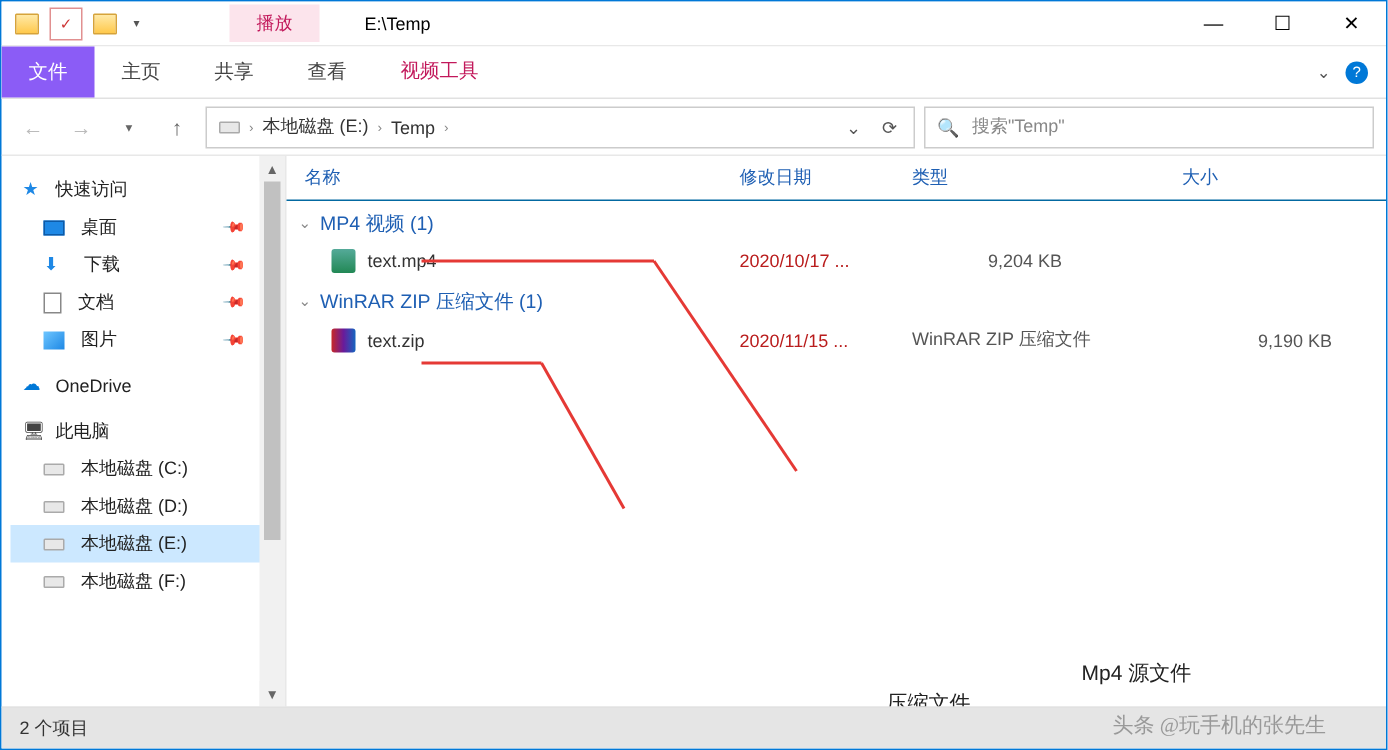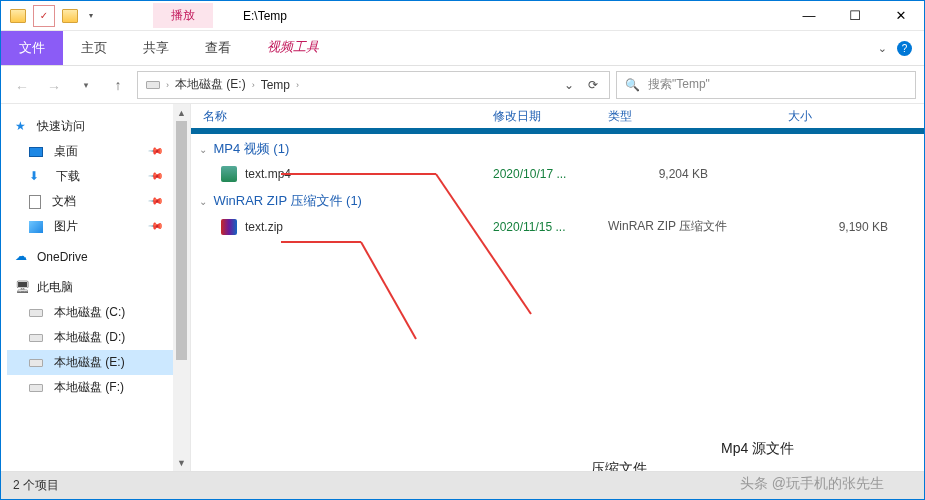--- a/index.html
+++ b/index.html
@@ -11,21 +11,21 @@
 .qat-drop { font-size: 8px; color: #555; padding: 0 4px; }
 .title-tabs { display: flex; margin-left: 50px; }
 .title-tab { padding: 4px 18px; font-size: 12px; color: #555; }
 .title-tab.pink { background: #fce4ec; color: #c2185b; }
 .title-text { margin-left: 30px; font-size: 12px; color: #000; }
 .win-controls { margin-left: auto; display: flex; }
 .win-btn { width: 46px; height: 30px; display: flex; align-items: center; justify-content: center; font-size: 13px; color: #000; }
 .ribbon-tabs { height: 35px; display: flex; align-items: stretch; background: #fff; border-bottom: 1px solid #e1e1e1; }
 .ribbon-tab { padding: 0 18px; font-size: 13px; display: flex; align-items: center; color: #444; }
 .ribbon-tab.file { background: #8b5cf6; color: #fff; }
-.ribbon-tab.video { color: #c2185b; border-bottom: 2px solid transparent; font-style: italic; }
+.ribbon-tab.video { color: #c2185b; border-bottom: 2px solid transparent; }
 .ribbon-right { margin-left: auto; display: flex; align-items: center; padding-right: 12px; gap: 10px; }
 .chev-down { font-size: 11px; color: #555; }
 .help-ic { width: 15px; height: 15px; border-radius: 50%; background: #0078d7; color: #fff; font-size: 10px; display: flex; align-items: center; justify-content: center; }
 .nav-row { height: 38px; display: flex; align-items: center; padding: 4px 8px; gap: 6px; border-bottom: 1px solid #e8e8e8; }
 .nav-btn { width: 26px; height: 26px; display: flex; align-items: center; justify-content: center; color: #666; font-size: 14px; }
 .nav-btn.disabled { color: #bbb; }
 .addr-bar { flex: 1; height: 28px; border: 1px solid #ccc; display: flex; align-items: center; padding: 0 4px; font-size: 12px; }
 .addr-seg { padding: 0 4px; color: #333; display: flex; align-items: center; gap: 2px; }
 .addr-chev { color: #888; font-size: 9px; padding: 0 2px; }
 .addr-end { margin-left: auto; display: flex; }
@@ -44,39 +44,39 @@
 .ic16 { width: 16px; height: 16px; display: inline-block; }
 .ic-star { color: #1e88e5; }
 .ic-desktop { background: #1e88e5; width:14px; height:10px; border:1px solid #0d5aa7;}
 .ic-download { color:#1e88e5; }
 .ic-doc { background:#fff; border:1px solid #888; width:12px; height:14px;}
 .ic-pic { background: linear-gradient(135deg,#6ec6ff,#1e88e5); width:14px;height:12px;}
 .ic-cloud { color:#0078d7; }
 .ic-pc { color:#444; }
 .ic-drive { background:#e8e8e8; border:1px solid #aaa; width:14px; height:8px; border-radius:1px;}
 .filelist { flex: 1; padding: 0; position: relative; }
-.col-headers { display: flex; height: 30px; align-items: center; font-size: 12px; color: #1e5fb3; padding-left: 12px; border-bottom: 6px solid #0369a1; }
+.col-headers { display: flex; height: 30px; align-items: center; font-size: 12px; color: #1e5fb3; padding-left: 12px; border-bottom: 1px solid #0369a1; }
 .col-name { width: 290px; }
 .col-date { width: 115px; }
 .col-type { width: 180px; }
 .col-size { width: 120px; }
 .group-hdr { display: flex; align-items: center; gap: 6px; padding: 6px 8px 4px 8px; font-size: 13px; color: #1e5fb3; }
 .group-chev { font-size: 10px; color: #888; }
 .file-row { display: flex; align-items: center; padding: 4px 0 4px 30px; font-size: 12px; color: #333; }
 .file-name { width: 272px; display: flex; align-items: center; gap: 8px; }
-.file-date { width: 115px; color: #15803d; }
+.file-date { width: 115px; color: #b91c1c; }
 .file-type { width: 180px; color: #555; }
 .file-size { width: 120px; color: #555; text-align: right; padding-right: 20px; }
 .ic-mp4 { width:16px; height:16px; background: linear-gradient(#5a9,#285); border-radius:2px;}
 .ic-zip { width:16px; height:16px; background: linear-gradient(90deg,#c62828,#6a1b9a,#1565c0); border-radius:2px;}
 .statusbar { position: absolute; bottom: 0; left: 0; right: 0; height: 28px; border-top: 1px solid #e1e1e1; display: flex; align-items: center; padding: 0 12px; font-size: 12px; color: #333; background:#e5e5e5;}
 .annot { position: absolute; pointer-events: none; }
 .annot-line { stroke: #e53935; stroke-width: 2; fill: none; }
 .annot-text { position: absolute; font-size: 14px; color: #222; margin-top: 16px; }
-.watermark { position:absolute; bottom:6px; right:40px; font-size:14px; color:#999;}
+.watermark { position:absolute; bottom:6px; right:40px; font-size:14px; color:#999;font-family:Liberation Serif, serif;}
 </style>
 </head>
 <body>
 
 <div class="titlebar">
   <div class="qat">
     <div class="qat-icon">
         <div class="folder-ic"></div>
       </div>
     <div class="qat-icon" style="border:1px solid #e19090;color:#c33;font-size:10px;">✓</div>

